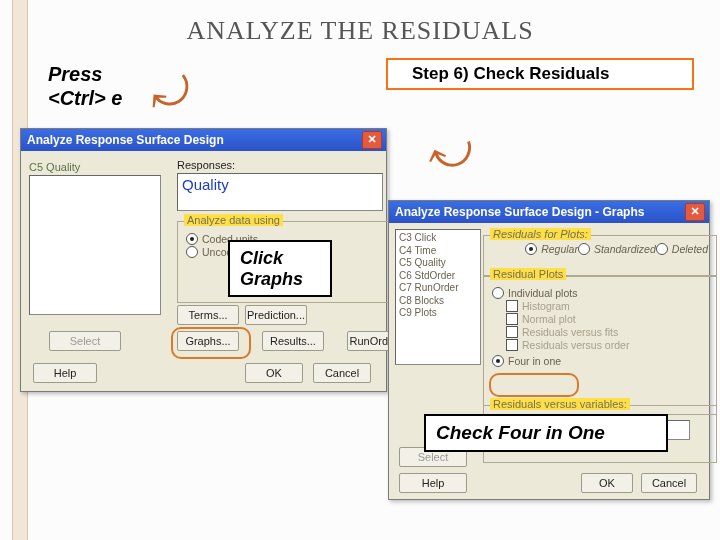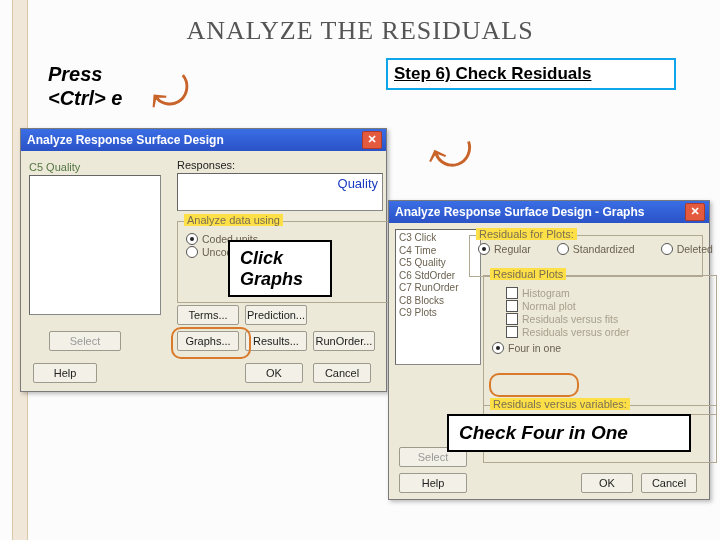--- a/index.html
+++ b/index.html
@@ -33,40 +33,39 @@
     font-weight: bold;
     font-style: italic;
     font-size: 20px;
     color: #000;
     line-height: 1.2;
   }
   .step-box {
     position: absolute;
     left: 386px; top: 58px;
     width: 280px; height: 28px;
-    border: 2px solid #0ea5e9;
+    border: 2px solid #f97316;
     background: #fff;
     font-weight: bold;
     font-size: 17px;
-    padding-left: 6px;
+    padding-left: 24px;
     line-height: 28px;
-    text-decoration: underline;
   }
   .callout {
     position: absolute;
     border: 2px solid #000;
     background: #fff;
     font-style: italic;
     font-weight: bold;
     font-size: 18px;
     padding: 6px 10px;
     line-height: 1.15;
   }
   .callout-click { left: 228px; top: 240px; width: 80px; }
-  .callout-four { left: 447px; top: 414px; width: 220px; font-size: 19px; }
+  .callout-four { left: 424px; top: 414px; width: 220px; font-size: 19px; }
 
   
   .arrow {
     position: absolute;
     font-size: 44px;
     color: #c8632a;
     transform-origin: center;
   }
   .arrow1 { left: 160px; top: 68px; transform: rotate(50deg); }
   .arrow2 { left: 440px; top: 130px; transform: rotate(70deg); }
@@ -148,43 +147,43 @@
   .check .box {
     width: 10px; height: 10px; border: 1px solid #555; background: #fff;
   }
   .faded { color: #a79f8c; }
 
   
   #dlg1 { left: 20px; top: 128px; width: 365px; height: 262px; }
   #dlg1 .lblC5 { position:absolute; left:8px; top:32px; font-size:11px; color:#574; }
   #dlg1 .listL { position:absolute; left:8px; top:46px; width:130px; height:138px; }
   #dlg1 .lblResp { position:absolute; left:156px; top:30px; font-size:11px; }
-  #dlg1 .respBox { position:absolute; left:156px; top:44px; width:196px; height:32px; padding:2px 4px; color:#1a3cc0; font-size:13px;text-align:right; }
+  #dlg1 .respBox { position:absolute; left:156px; top:44px; width:196px; height:32px; padding:2px 4px; color:#1a3cc0; font-size:15px; }
   #dlg1 .grpAna { left:156px; top:92px; width:196px; height:64px; }
   #dlg1 .btnrow1 { position:absolute; left:156px; top:176px; display:flex; gap:6px; }
   #dlg1 .btnrow1 .btn { width: 62px; }
-  #dlg1 .btnrow2 { position:absolute; left:156px; top:202px; display:flex; gap:6px;justify-content:center; }
+  #dlg1 .btnrow2 { position:absolute; left:156px; top:202px; display:flex; gap:23px;justify-content:center; }
   #dlg1 .btnrow2 .btn { width: 62px; }
   #dlg1 .selectBtn { position:absolute; left:28px; top:202px; width:72px; }
   #dlg1 .helpBtn { position:absolute; left:12px; top:234px; width:64px; }
   #dlg1 .okBtn { position:absolute; left:224px; top:234px; width:58px; }
   #dlg1 .cancelBtn { position:absolute; left:292px; top:234px; width:58px; }
   .hl-orange {
     position:absolute;
     border: 2px solid #d97a2b;
     border-radius: 10px;
     pointer-events: none;
   }
   #dlg1 .hl { left:150px; top:198px; width:76px; height:28px; }
 
   
   #dlg2 { left: 388px; top: 200px; width: 320px; height: 298px; }
   #dlg2 .colList { position:absolute; left:6px; top:28px; width:78px; height:130px; padding:2px 3px; font-size:10px; line-height:12.5px; color:#6b6250; }
-  #dlg2 .grpResid { left:80px; top:34px; width:216px; height:28px; padding-top:6px; }
-  #dlg2 .grpResid .radios { display:flex; gap:26px; }
+  #dlg2 .grpResid { left:94px; top:34px; width:216px; height:28px; padding-top:6px;font-style:italic; }
+  #dlg2 .grpResid .radios { display:flex; gap:0;justify-content:flex-end; }
   #dlg2 .grpPlots { left:94px; top:74px; width:216px; height:122px; }
   #dlg2 .grpVars  { left:94px; top:204px; width:216px; height:40px; }
   #dlg2 .hl { left:100px; top:172px; width:86px; height:20px; }
   #dlg2 .selectBtn { position:absolute; left:10px; top:246px; width:68px; }
   #dlg2 .helpBtn { position:absolute; left:10px; top:272px; width:68px; }
   #dlg2 .okBtn { position:absolute; left:192px; top:272px; width:52px; }
   #dlg2 .cancelBtn { position:absolute; left:252px; top:272px; width:56px; }
   #dlg2 .varsBox { position:absolute; left:8px; top:14px; width:196px; height:18px; }
 
   .indented { margin-left: 14px; }
@@ -275,20 +274,24 @@
         </div>
       <div class="radio">
           <span class="dot"></span>
           <span>Deleted</span>
         </div>
     </div>
   </div>
 
   <div class="group grpPlots">
     <div class="legend">Residual Plots</div>
+    <div class="radio">
+        <span class="dot"></span>
+        <span>Individual plots</span>
+      </div>
     <div class="check indented faded">
         <span class="box"></span>
         <span>Histogram</span>
       </div>
     <div class="check indented faded">
         <span class="box"></span>
         <span>Normal plot</span>
       </div>
     <div class="check indented faded">
         <span class="box"></span>

